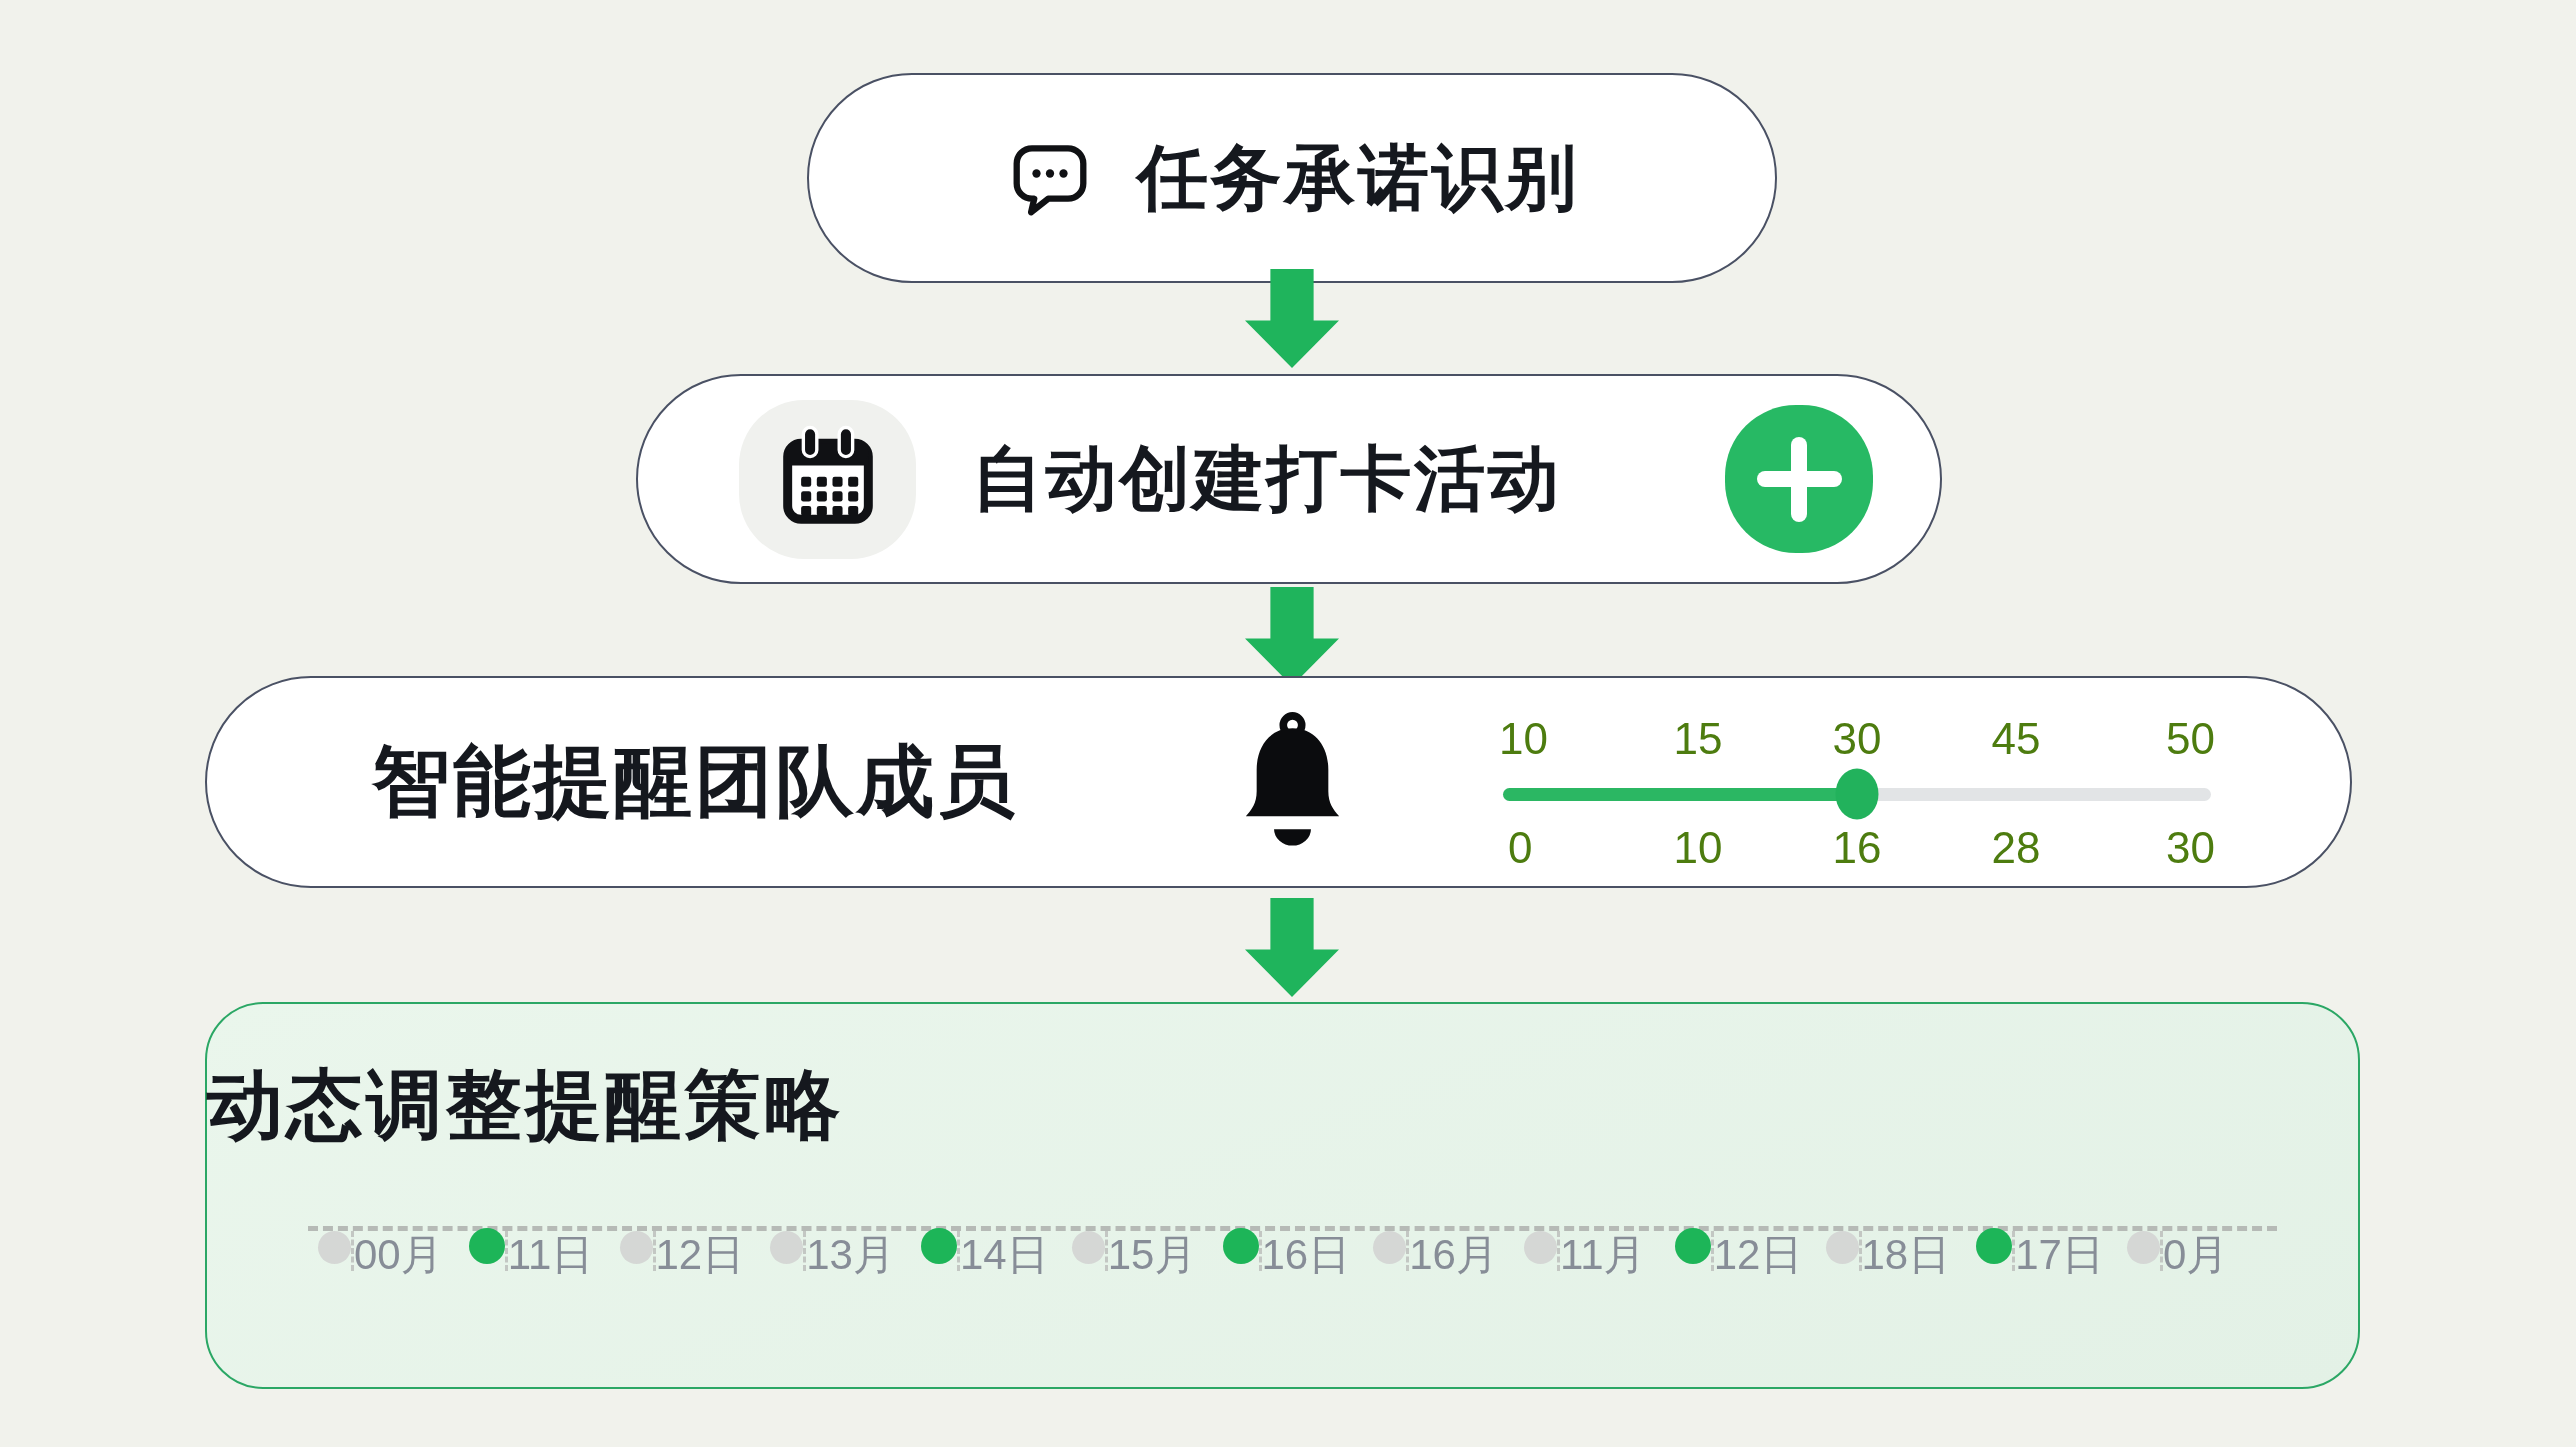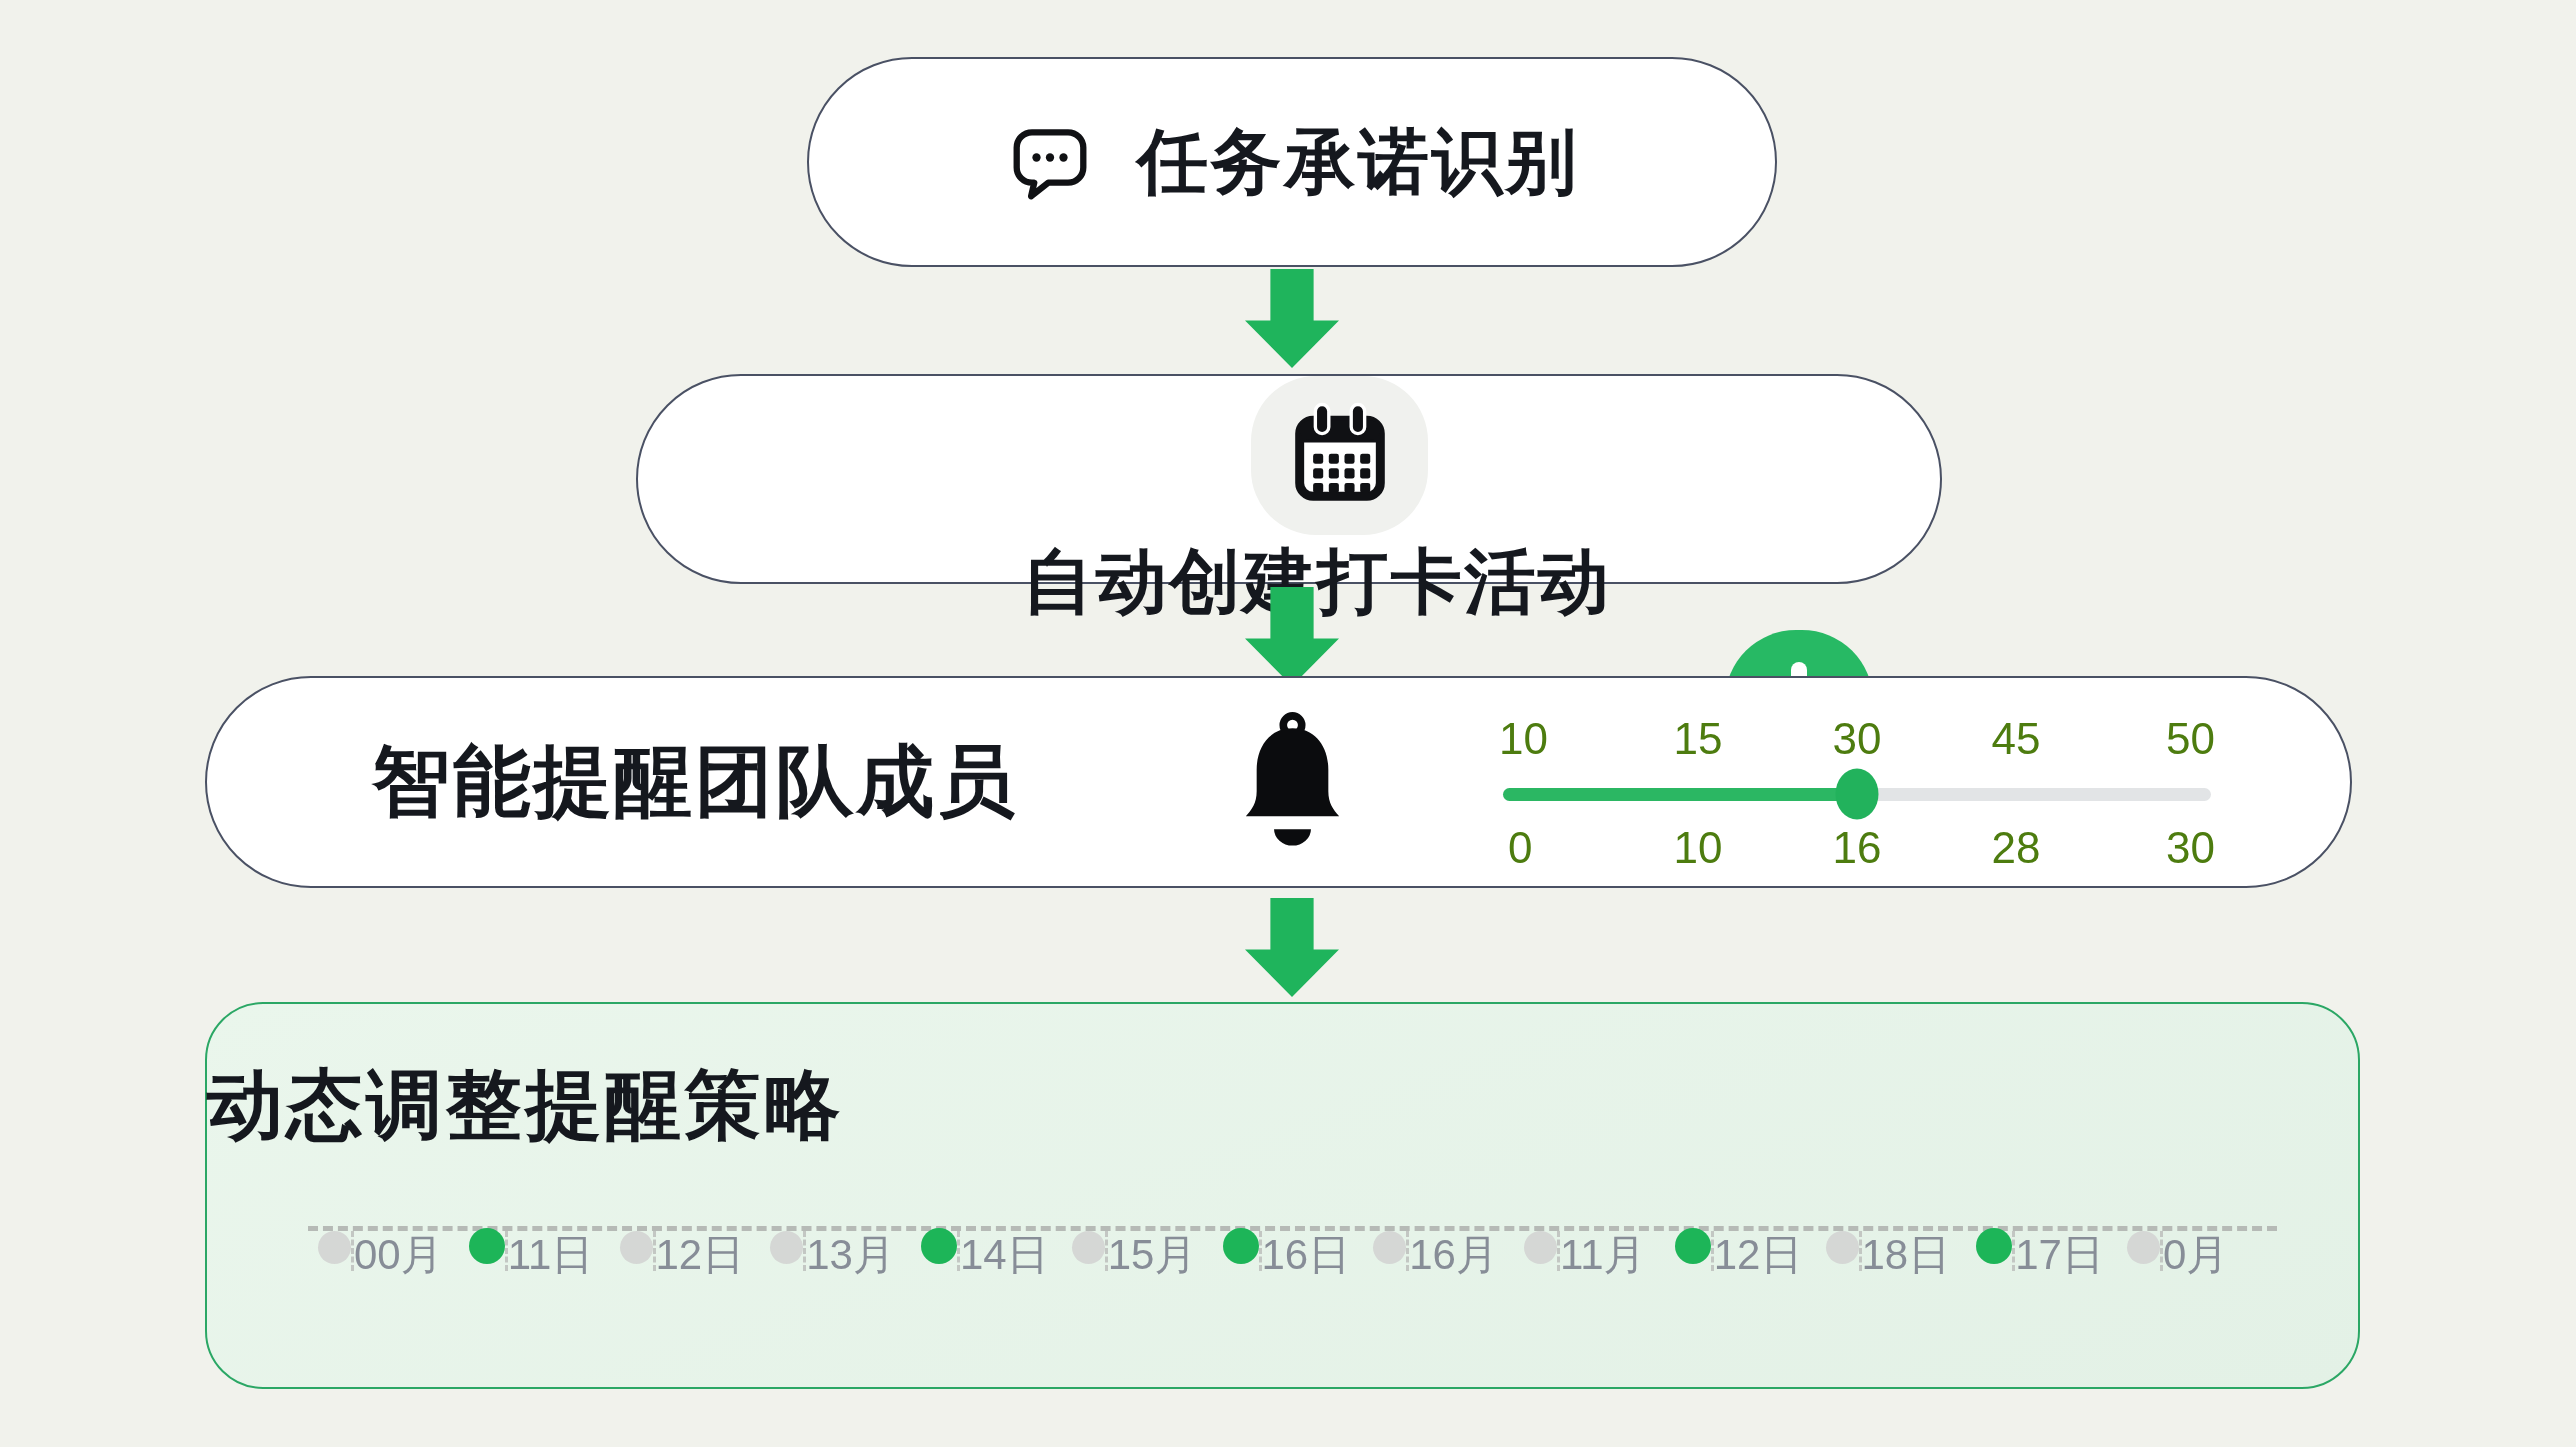--- a/index.html
+++ b/index.html
@@ -20,23 +20,23 @@
     border-radius:109px;
     display:flex;
     align-items:center;
   }
   .pill-label {
     font-weight:700;
     color:#15181e;
     letter-spacing:2.7px;
     white-space:nowrap;
   }
-  #pill-1 { left:807px; top:57px;  width:970px; height:210px; justify-content:center; gap:42px; }
+  #pill-1 { left:807px; top:73px;  width:970px; height:210px; justify-content:center; gap:42px; }
   #pill-1 .pill-label { font-size:71px; }
-  #pill-2 { left:636px; top:374px; width:1306px; height:210px;flex-direction:column; }
+  #pill-2 { left:636px; top:374px; width:1306px; height:210px; }
   #pill-2 .pill-label { font-size:71px; margin-left:56px; }
   #pill-3 { left:205px; top:676px; width:2147px; height:212px; }
   #pill-3 .pill-label { font-size:78px; margin-left:165px; }
 
   
   .flow-arrow {
     position:absolute;
     left:1245px;
     width:94px; height:99px;
     background:#1fb45c;

